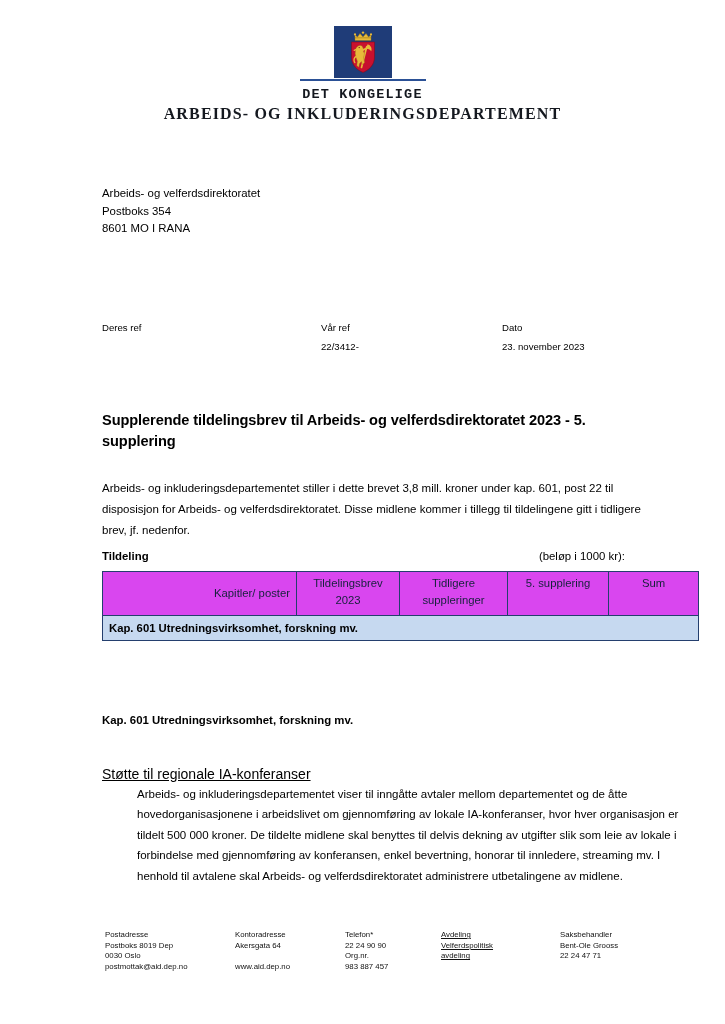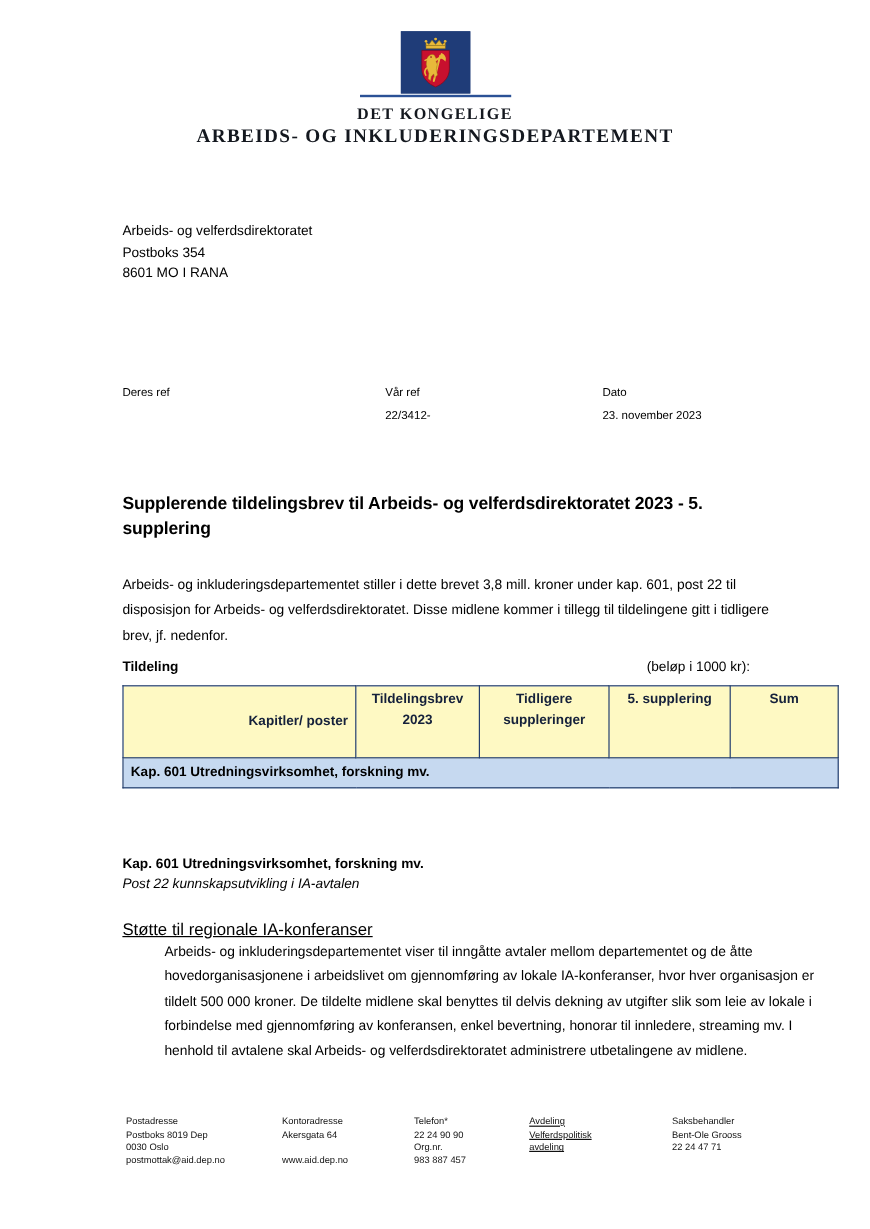--- a/index.html
+++ b/index.html
@@ -39,21 +39,21 @@
     position: relative;
   }
   .emblem svg { display: block; }
   .emblem-rule {
     width: 126px;
     height: 2px;
     background: #2b5196;
     margin-top: 1px;
   }
   .lh-line1 {
-    font-family: Liberation Serif, serif;
+    font-family: Liberation Mono, monospace;
     font-weight: bold;
     font-size: 13.5px;
     letter-spacing: 1.15px;
     color: #14181f;
     margin-top: 6px;
     line-height: 1.25;
   }
   .lh-line2 {
     font-family: "Liberation Serif", serif;
     font-weight: bold;
@@ -147,26 +147,26 @@
     width: 596px;
     table-layout: fixed;
     font-size: 11.3px;
   }
   table.alloc th, table.alloc td {
     border: 1px solid #243f6e;
     padding: 3px 6px;
     vertical-align: top;
   }
   table.alloc thead th {
-    background: #fef9c3;
+    background: #d946ef;
     color: #15213b;
-    font-weight: bold;
+    font-weight: normal;
     text-align: center;
     line-height: 17px;
-    height: 60px;
+    height: 44px;
   }
   table.alloc thead th.first {
     text-align: right;
     vertical-align: middle;
   }
   tr.section td {
     background: #C6D9F0;
     font-weight: bold;
     text-align: left;
     line-height: 18px;
@@ -343,21 +343,20 @@
         <tbody>
           <tr class="section">
             <td colspan="5">Kap. 601 Utredningsvirksomhet, forskning mv.</td>
           </tr>
         </tbody>
       </table>
     </div>
 
     <div class="sec-head">
       <span class="b">Kap. 601 Utredningsvirksomhet, forskning mv.</span>
-      <span class="i">Post 22 kunnskapsutvikling i IA-avtalen</span>
     </div>
 
     <div class="sub-head">Støtte til regionale IA-konferanser</div>
 
     <div class="body-par">Arbeids- og inkluderingsdepartementet viser til inngåtte avtaler mellom departementet og de åtte hovedorganisasjonene i arbeidslivet om gjennomføring av lokale IA-konferanser, hvor hver organisasjon er tildelt 500 000 kroner. De tildelte midlene skal benyttes til delvis dekning av utgifter slik som leie av lokale i forbindelse med gjennomføring av konferansen, enkel bevertning, honorar til innledere, streaming mv. I henhold til avtalene skal Arbeids- og velferdsdirektoratet administrere utbetalingene av midlene.</div>
 
   </div>
 
   <div class="footer">
     <div class="fcol f1">

